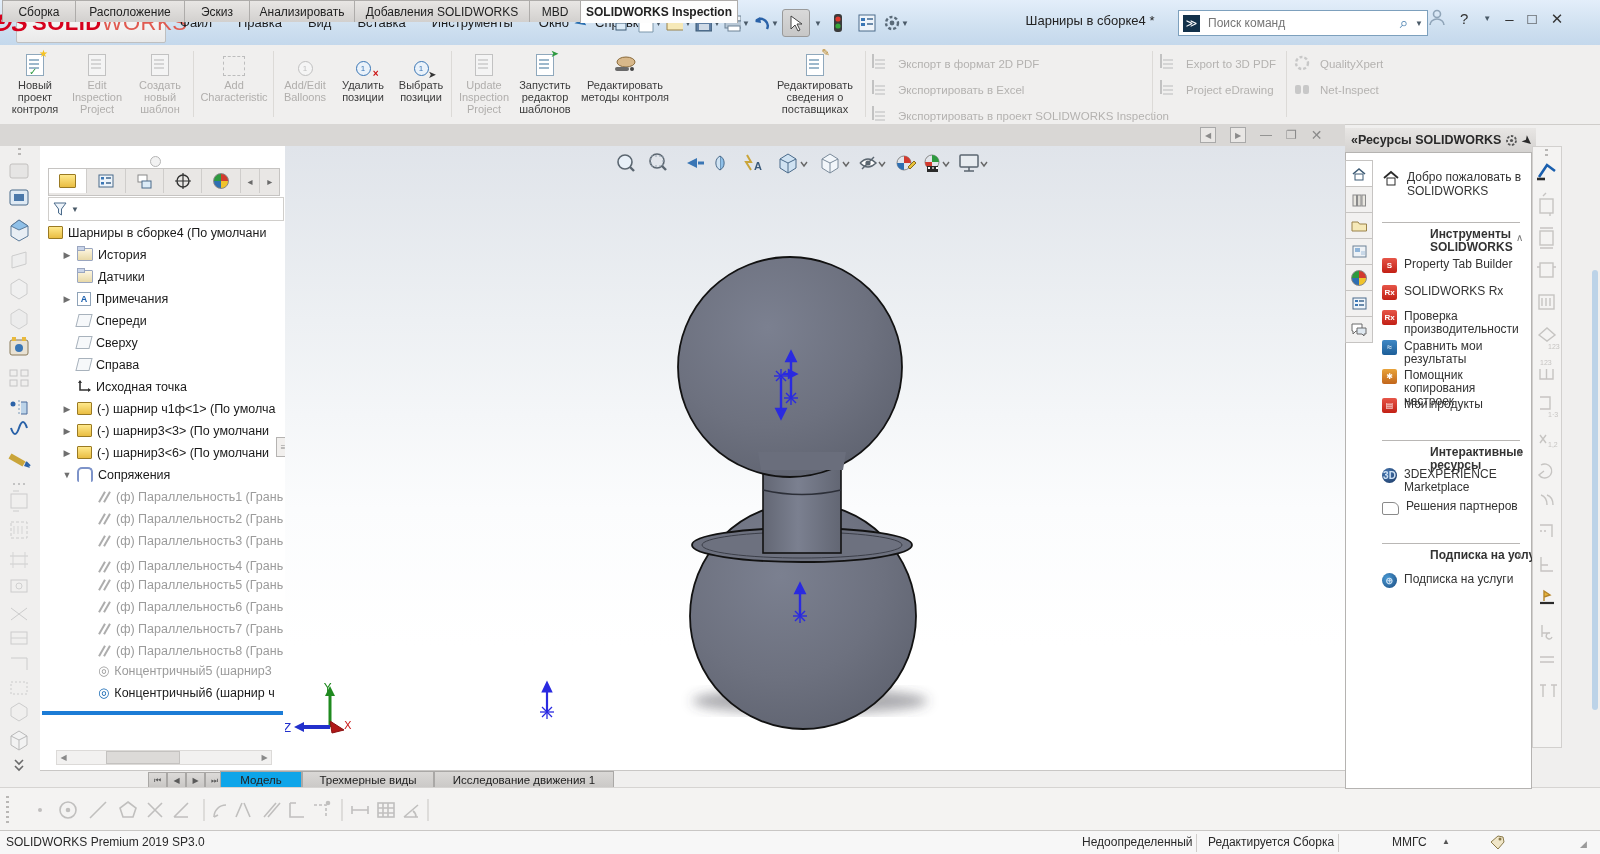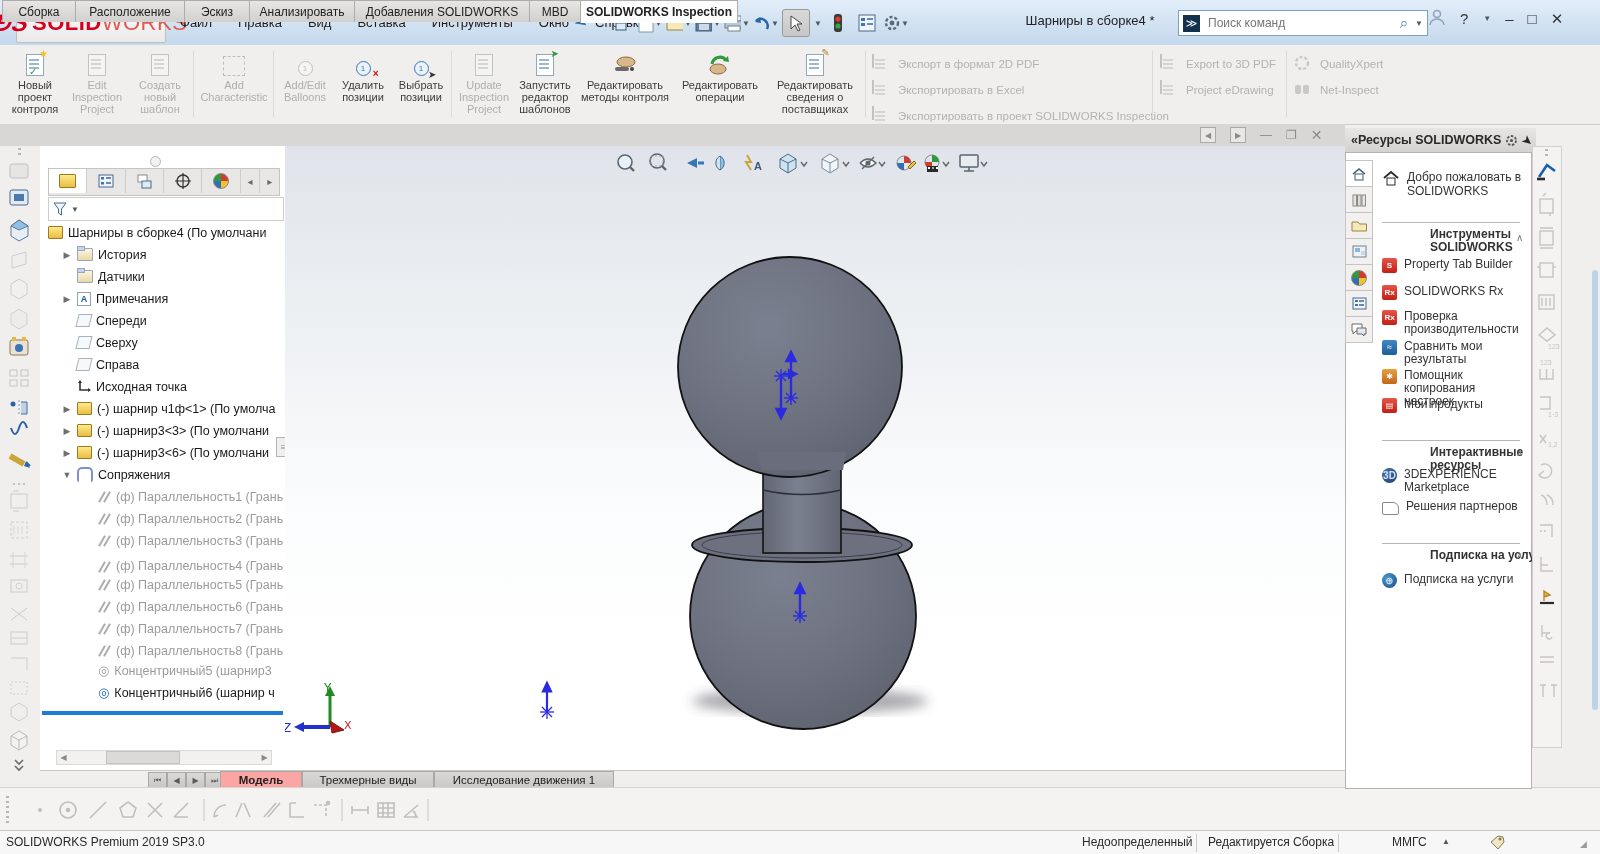--- a/index.html
+++ b/index.html
@@ -92,21 +92,21 @@
   
   #viewport{left:285px;top:146px;width:1060px;height:624px;
     background:linear-gradient(#e0e4ea,#edf0f3 28%,#fbfcfd 58%,#ffffff 80%);}
   
   #modeltabs{left:40px;top:770px;width:1305px;height:17px;background:#f0efee;border-top:1px solid #c9c7c5;font-size:11.5px;}
   #mt-nav{position:absolute;left:108px;top:1px;display:flex;}
   #mt-nav div{width:17px;height:15px;background:linear-gradient(#dcdad8,#c8c6c4);border:1px solid #a9a7a5;
     color:#5a5a5a;font-size:8px;display:flex;align-items:center;justify-content:center;}
   .mtab{position:absolute;top:0;height:16px;display:flex;align-items:center;justify-content:center;
     background:linear-gradient(#dad8d6,#cac8c6);border:1px solid #aaa8a6;color:#222;}
-  .mtab.active{background:#fca5a5;font-weight:bold;}
+  .mtab.active{background:#0ea5e9;font-weight:normal;}
   
   #sketchbar{left:0;top:787px;width:1600px;height:43px;background:#f4f3f2;border-top:1px solid #d6d4d2;}
   #statusbar{left:0;top:830px;width:1600px;height:24px;background:#f7f7f7;border-top:1px solid #c9c7c5;font-size:12px;color:#2a2a2a;}
   .st-div{position:absolute;top:3px;width:1px;height:18px;background:#cfcdcb;}
   
   #taskpane{left:1345px;top:128px;width:185px;height:659px;background:#ffffff;border:1px solid #b5b3b1;}
   #tp-header{left:1345px;top:128px;width:185px;height:24px;background:linear-gradient(#e8e6e4,#d4d2d0);
     border-bottom:1px solid #b5b3b1;display:flex;align-items:center;gap:4px;padding-left:6px;font-size:12.5px;font-weight:bold;color:#2a2a2a;}
   #tp-tabs{left:1345px;top:160px;width:27px;display:flex;flex-direction:column;}
   .tpt{width:26px;height:25px;border:1px solid #c6c4c2;border-top:0;display:flex;align-items:center;justify-content:center;background:#f2f1f0;}
@@ -319,30 +319,20 @@
   <div class="rbig" style="left:577px;width:96px;">
     <span class="icn">
         <svg width="26" height="22">
           <ellipse cx="14" cy="8" rx="9" ry="5" fill="#d8b88a" stroke="#8a6a3a"></ellipse>
           <rect x="3" y="13" width="14" height="4" rx="2" fill="#6a6a6a"></rect>
           <circle cx="20" cy="15" r="2" fill="#444"></circle>
         </svg>
       </span>
     <span>Редактировать методы контроля</span>
   </div>
-  <div class="rbig" style="left:675px;width:90px;">
-    <span class="icn">
-        <svg width="24" height="22">
-          <path d="M4 10 a8 8 0 0 1 14 -4" fill="none" stroke="#2d9a3f" stroke-width="3"></path>
-          <path d="M20 2 l1 6 -6 -1 z" fill="#2d9a3f"></path>
-          <ellipse cx="10" cy="15" rx="8" ry="5" fill="#d8b88a" stroke="#8a6a3a"></ellipse>
-        </svg>
-      </span>
-    <span>Редактировать операции</span>
-  </div>
   <div class="rbig" style="left:767px;width:96px;">
     <span class="icn">
         <span class="doc">
           <span class="lines"></span>
           <span class="badge" style="right:-7px;top:-7px;color:#b5852a;">✎</span>
         </span>
       </span>
     <span>Редактировать сведения о поставщиках</span>
   </div>
   <div class="rdiv" style="left:865px;"></div>

